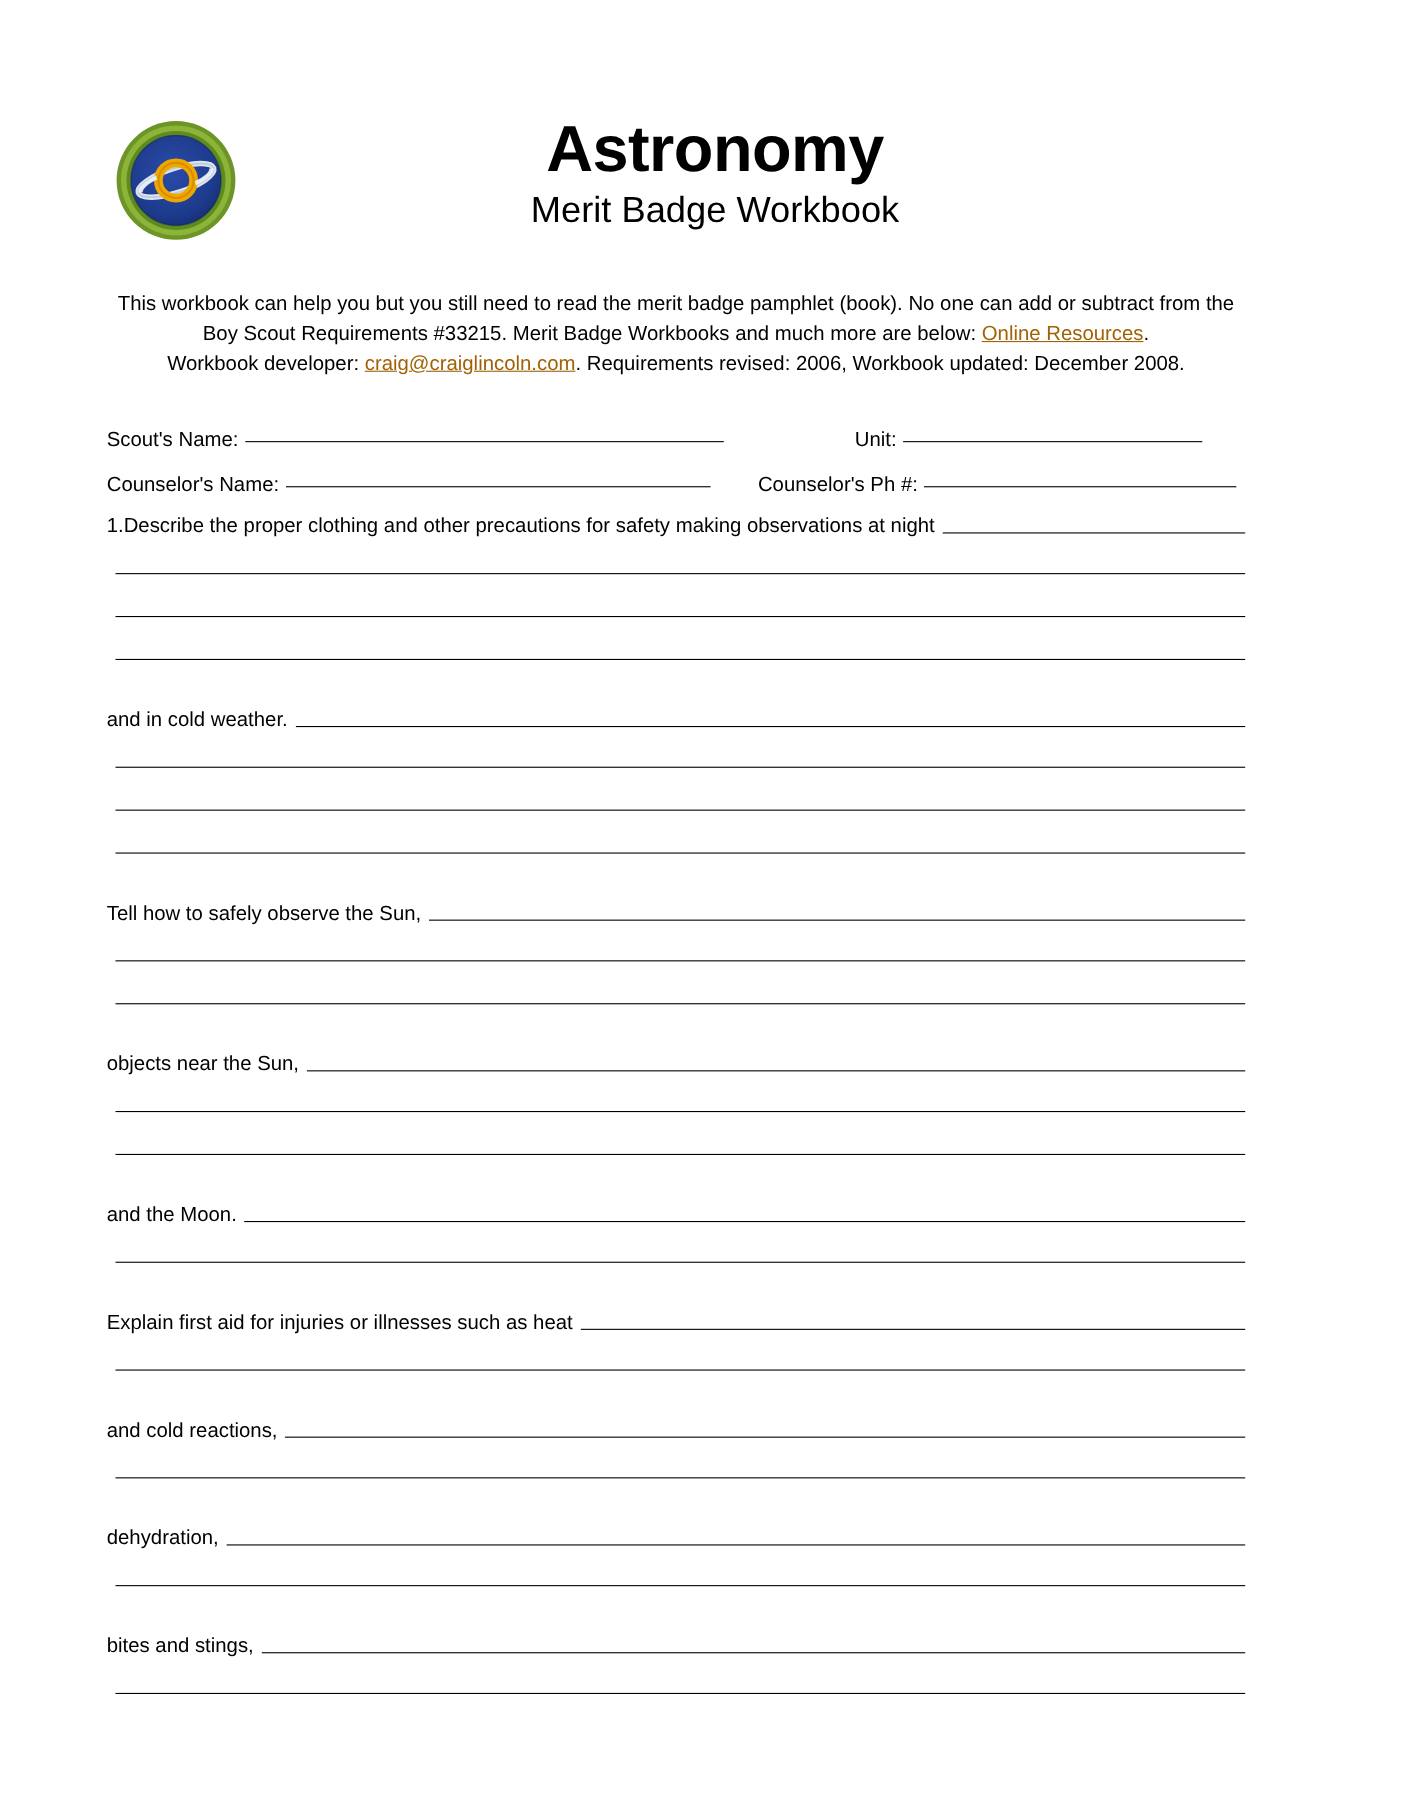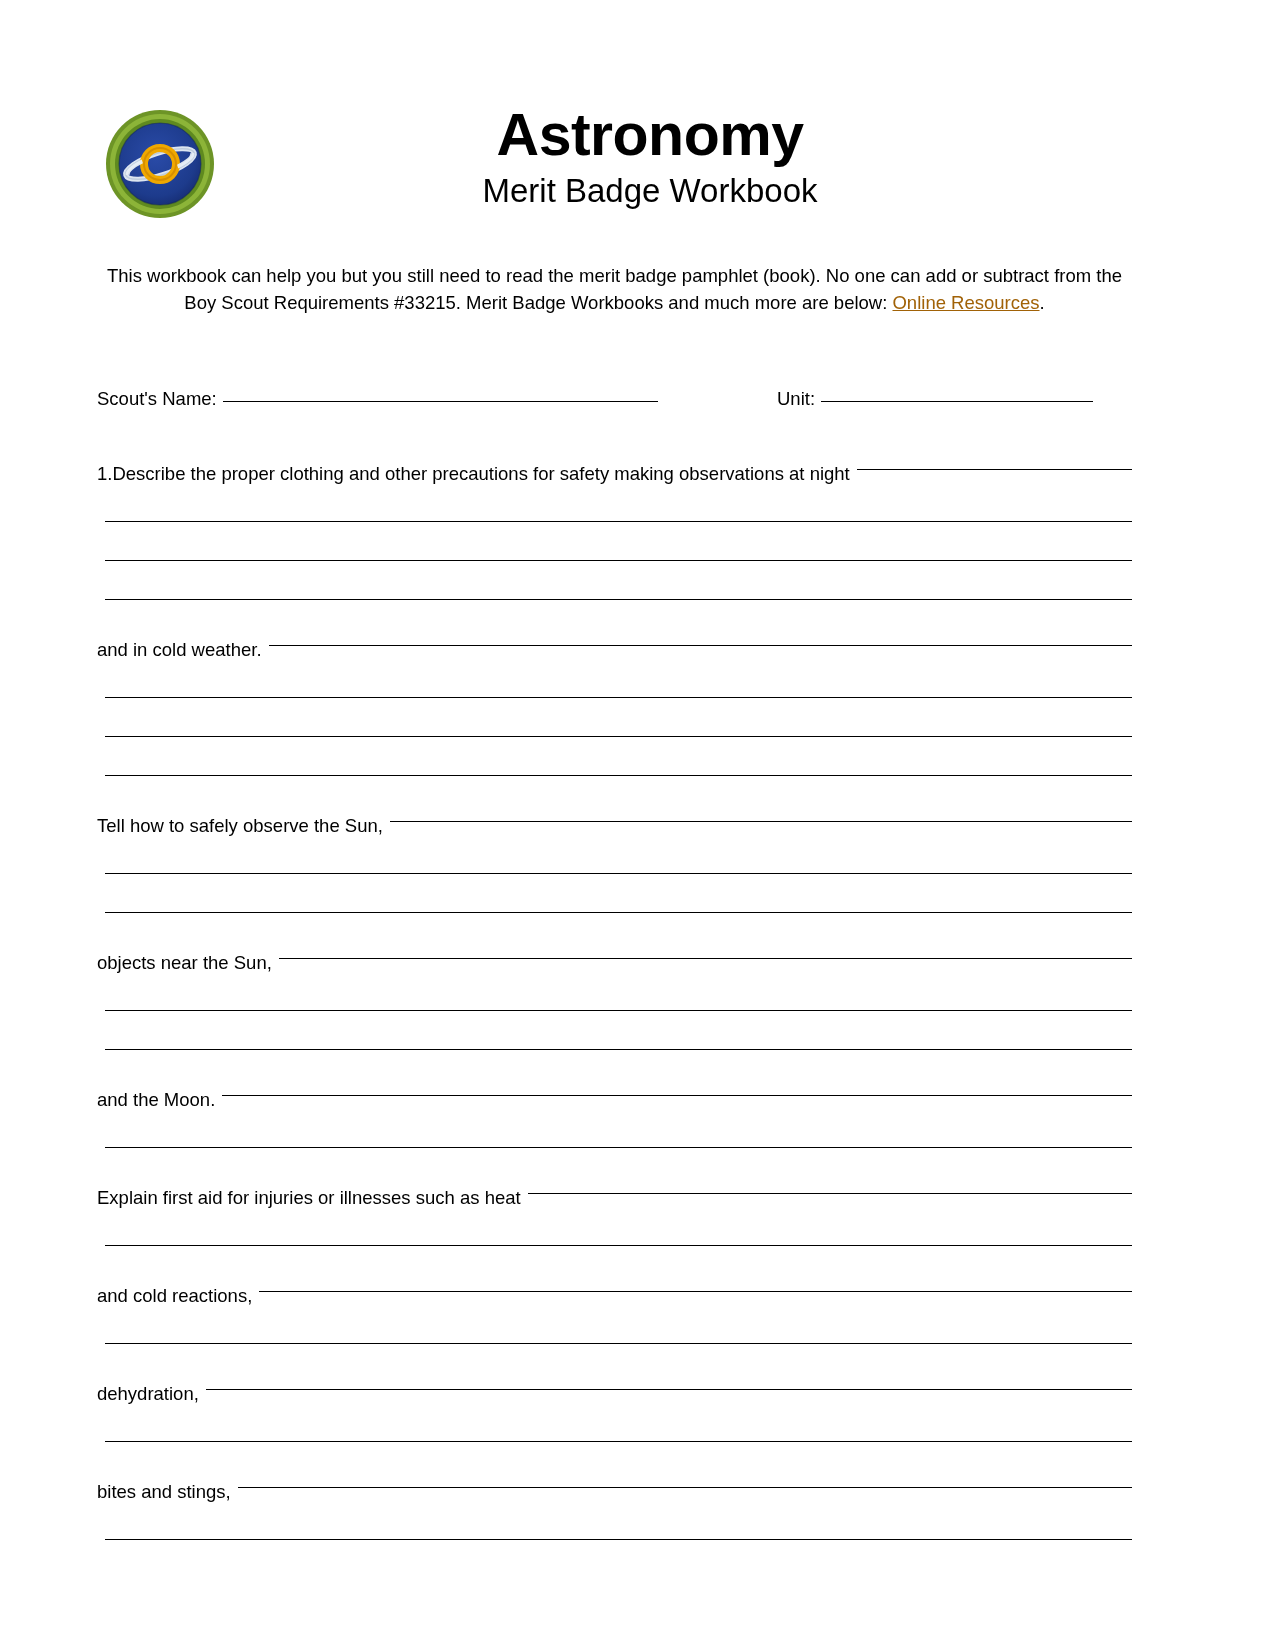--- a/index.html
+++ b/index.html
@@ -116,21 +116,21 @@
     left: 97px;
     top: 458px;
     width: 1035px;
     font-size: 18.5px;
   }
   .q-line {
     position: relative;
     height: 31px;
     white-space: nowrap;
     display: flex;
-    align-items: center;
+    align-items: flex-end;
   }
   .q-line .q-text { padding-right: 7px; }
   .q-line .q-rule {
     flex: 1 1 auto;
     border-bottom: 1.6px solid #000;
     position: relative;
     top: -4px;
     min-width: 10px;
   }
   .blank-line {
@@ -189,35 +189,48 @@
     </div>
   </div>
 
   <div class="intro">
     <div class="line">
       <span>This workbook can help you but you still need to read the merit badge pamphlet (book).  No one can add or subtract from the</span>
     </div>
     <div class="line">
       <span>Boy Scout Requirements #33215.  Merit Badge Workbooks and much more are below: </span><a class="link" href="#">Online Resources</a><span>.</span>
     </div>
+    <div class="line">
+      <span>Workbook developer: </span><a class="link" href="#">craig@craiglincoln.com</a><span>.  Requirements revised: 2006, Workbook updated: December 2008.</span>
+    </div>
   </div>
 
   <div class="fields">
 
     <div class="field-row">
       <div class="fld" style="left:0px; top:0px;">
         <span class="lbl">Scout's Name:</span>
         <span class="rule" style="width:435px;"></span>
       </div>
       <div class="fld" style="left:680px; top:0px;text-align:center;">
         <span class="lbl">Unit:</span>
         <span class="rule" style="width:272px;"></span>
       </div>
     </div>
 
+    <div class="field-row">
+      <div class="fld" style="left:0px; top:0px;">
+        <span class="lbl">Counselor's Name:</span>
+        <span class="rule" style="width:386px;"></span>
+      </div>
+      <div class="fld" style="left:592px; top:0px;">
+        <span class="lbl">Counselor's Ph #:</span>
+        <span class="rule" style="width:284px;"></span>
+      </div>
+    </div>
   </div>
 
   <div class="body">
 
     <div class="q-line">
       <span class="q-text">1.Describe the proper clothing and other precautions for safety making observations at night</span>
       <span class="q-rule"></span>
     </div>
     <div class="spacer-md"></div>
     <div class="blank-line">

